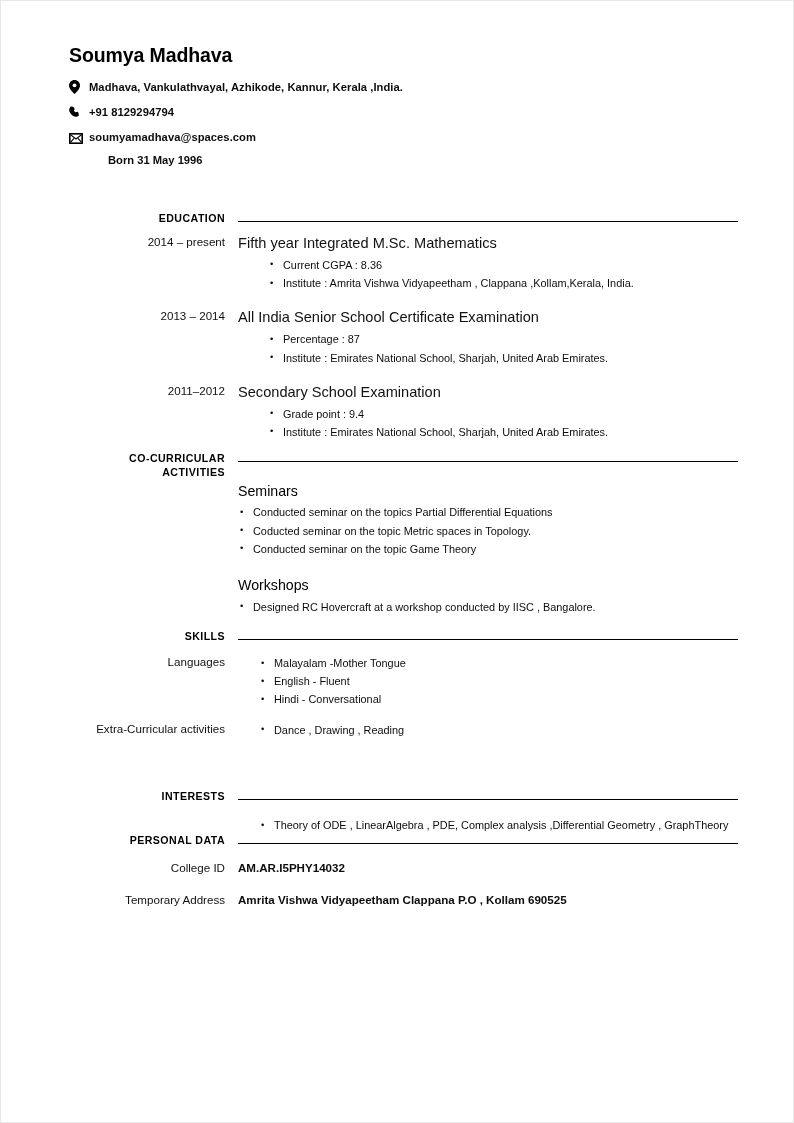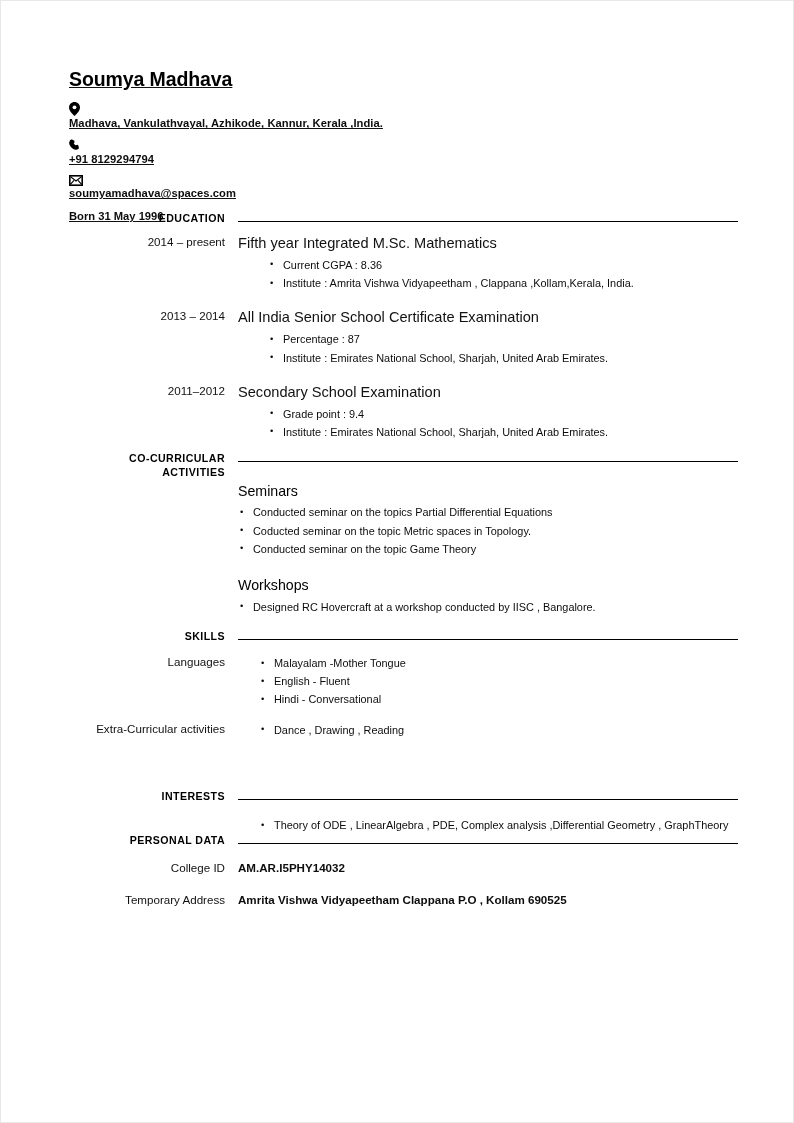--- a/index.html
+++ b/index.html
@@ -21,38 +21,36 @@
     background: #ffffff;
     box-sizing: border-box;
     border: 1px solid #e8e8e8;
     overflow: hidden;
   }
 
   
   .header {
     position: absolute;
     left: 68px;
-    top: 68px;
+    top: 44px;
     width: 680px;
-    text-decoration: underline;
   }
   .name {
     font-size: 19.5px;
     font-weight: bold;
     letter-spacing: -0.1px;
     color: #000000;
     margin: 0 0 12px 0;
     line-height: 1.1;
   }
   .contact-row {
     display: flex;
-    align-items: flex-start;
+    align-items: flex-end;
     margin-bottom: 9px;
     min-height: 16px;
-    flex-direction: column;
   }
   .contact-icon {
     width: 20px;
     min-width: 20px;
     display: flex;
     align-items: center;
     justify-content: flex-start;
     color: #000000;
   }
   .contact-icon svg { display: block; }
@@ -62,20 +60,21 @@
     color: #0d0d0d;
     line-height: 1.25;
     letter-spacing: 0.05px;
   }
   .born {
     font-size: 11.2px;
     font-weight: bold;
     color: #0d0d0d;
     margin-top: 2px;
     line-height: 1.25;
+    margin-left: 39px;
   }
 
   
   .section {
     position: absolute;
     left: 68px;
     width: 670px;
   }
   .sec-head {
     position: relative;

